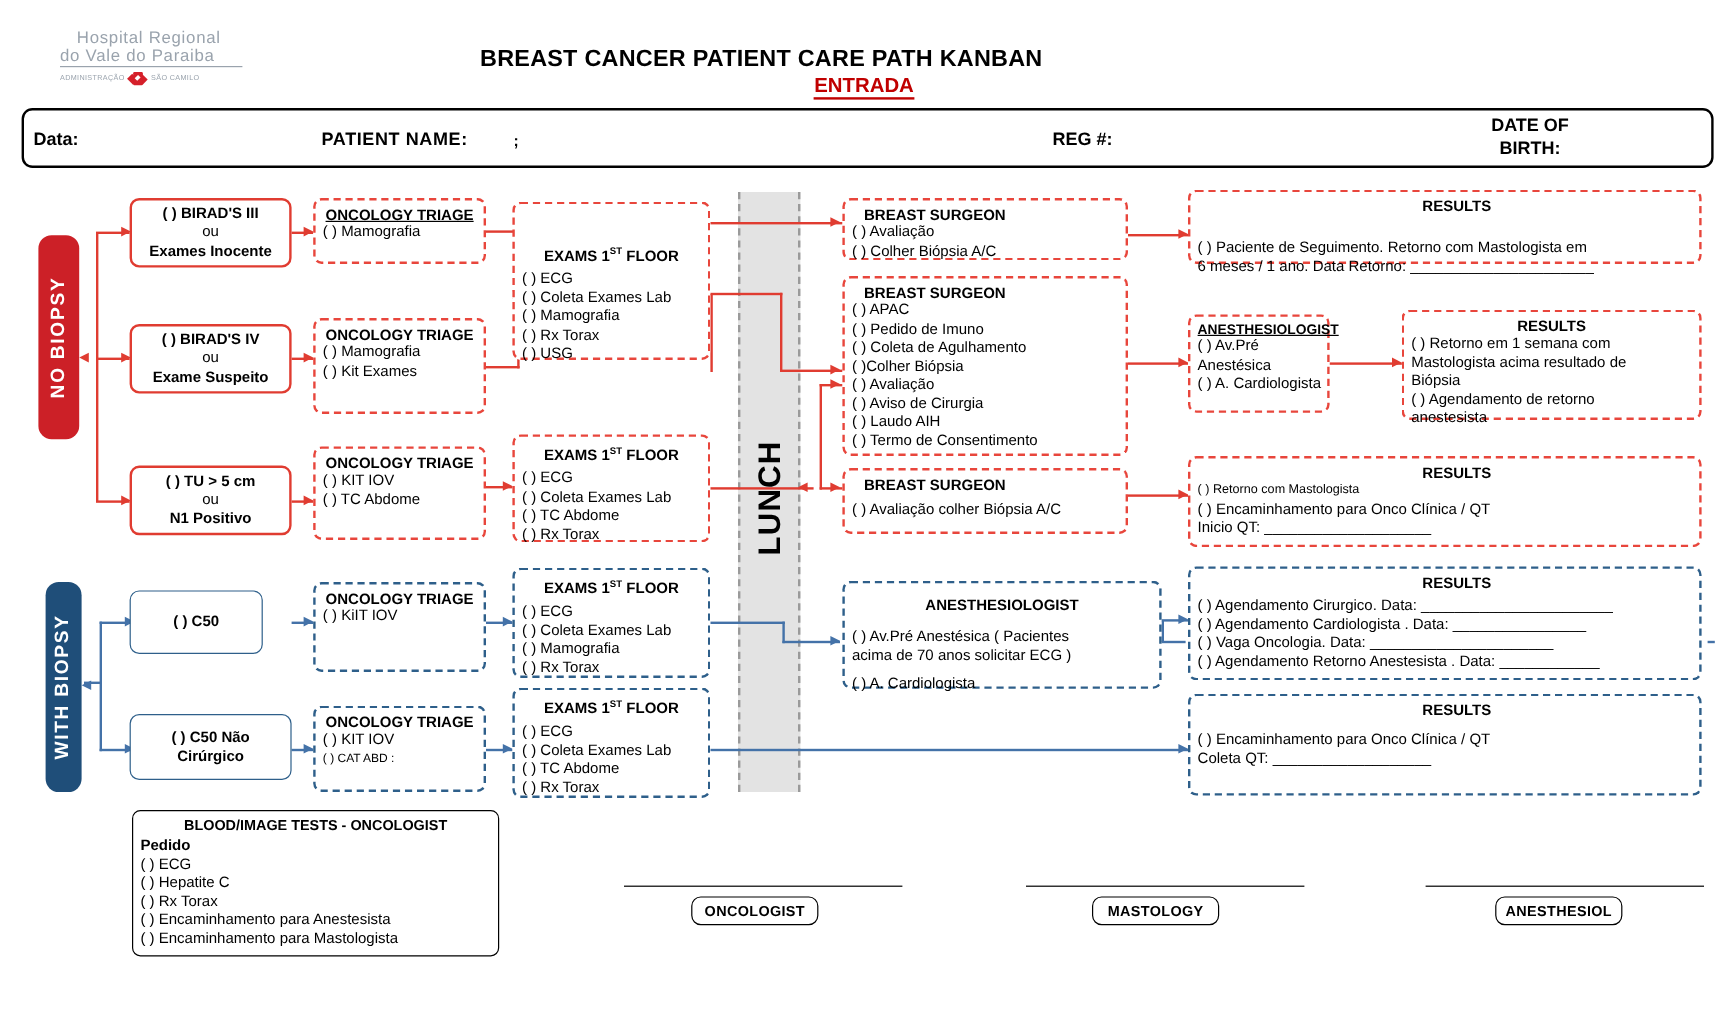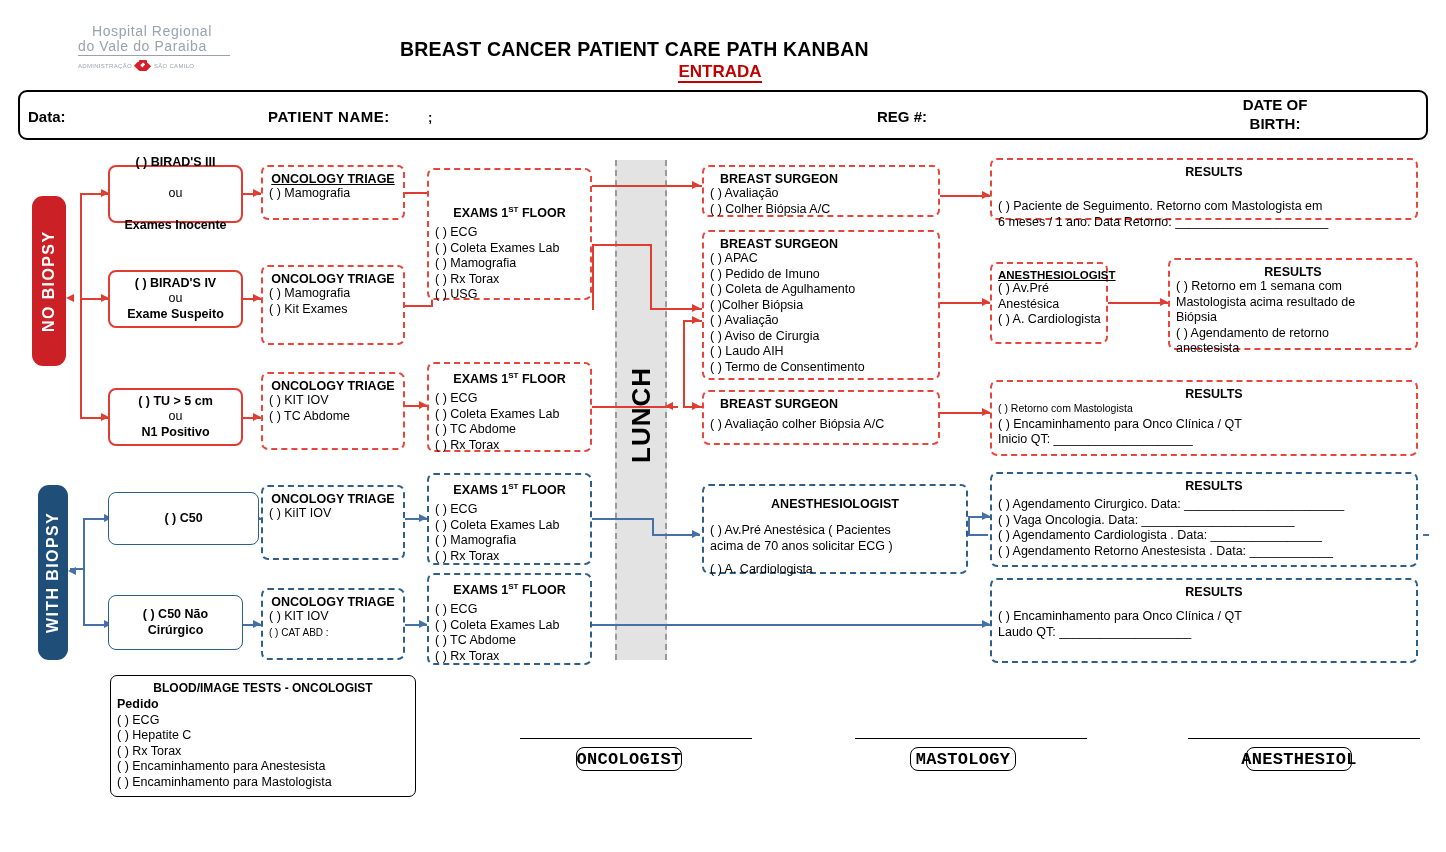--- a/index.html
+++ b/index.html
@@ -1,21 +1,21 @@
 <!DOCTYPE html>
 <html><head>
 <meta charset="utf-8">
 <style>
   html,body{margin:0;padding:0;background:#ffffff;}
   body{width:1446px;height:852px;position:relative;overflow:hidden;
        font-family:"Liberation Sans","DejaVu Sans",sans-serif;color:#000;}
   .abs{position:absolute;box-sizing:border-box;}
 
   
-  #logo{left:46px;top:24px;width:180px;height:60px;margin-left:28px;}
+  #logo{left:46px;top:24px;width:180px;height:60px;}
   .logo-l1{font-size:14px;color:#9aa3ad;letter-spacing:.6px;line-height:15px;padding-left:18px;}
   .logo-l2{font-size:14px;color:#9aa3ad;letter-spacing:.6px;line-height:15px;padding-left:4px;}
   .logo-rule{border-bottom:1.4px solid #9aa3ad;width:152px;margin:1px 0 3px 4px;}
   .logo-l3{font-size:6px;color:#9aa3ad;letter-spacing:.3px;display:flex;align-items:center;gap:3px;padding-left:4px;}
   .logo-mark{width:16px;height:13px;position:relative;display:inline-block;}
   .logo-mark i{position:absolute;background:#d5202a;display:block;}
   .logo-mark i.a{left:0;top:3.5px;width:7px;height:6px;transform:rotate(45deg);}
   .logo-mark i.b{left:8px;top:3.5px;width:7px;height:6px;transform:rotate(45deg);}
   .logo-mark i.c{left:4px;top:1px;width:8px;height:11px;border-radius:1px;}
   .logo-mark i.d{left:6.4px;top:4.4px;width:3.4px;height:4.4px;background:#fff;transform:rotate(45deg);}
@@ -63,22 +63,22 @@
   
   .ln{position:absolute;background:#e03c31;}
   .ln.b{background:#4472a8;}
   .ah{position:absolute;width:0;height:0;border-top:4.5px solid transparent;border-bottom:4.5px solid transparent;border-left:8px solid #e03c31;}
   .ah.b{border-left-color:#4472a8;}
   .ahl{position:absolute;width:0;height:0;border-top:4.5px solid transparent;border-bottom:4.5px solid transparent;border-right:8px solid #e03c31;}
   .avd{position:absolute;width:0;height:0;border-left:4.5px solid transparent;border-right:4.5px solid transparent;border-top:8px solid #e03c31;}
 
   
   .sigline{border-top:1.6px solid #000;}
-  .sigbox{border:1.6px solid #000;border-radius:8px;font-size:17px;font-weight:bold;
-          display:flex;align-items:center;justify-content:center;letter-spacing:.3px;font-family:Liberation Mono, monospace;}
+  .sigbox{border:1.6px solid #000;border-radius:8px;font-size:12px;font-weight:bold;
+          display:flex;align-items:center;justify-content:center;letter-spacing:.3px;}
 </style>
 </head>
 <body>
 
 <div class="abs" id="logo">
   <div class="logo-l1">Hospital Regional</div>
   <div class="logo-l2">do Vale do Paraiba</div>
   <div class="logo-rule"></div>
   <div class="logo-l3">
     <span>ADMINISTRAÇÃO</span>
@@ -189,39 +189,39 @@
 <div class="ln b" style="left:652px;top:534px;width:48px;height:2px;"></div>
 <div class="ah b" style="left:692px;top:530px;"></div>
 <div class="ln b" style="left:592px;top:624px;width:398px;height:2px;"></div>
 <div class="ah b" style="left:982px;top:620px;"></div>
 <div class="ln b" style="left:968px;top:517px;width:2px;height:18px;"></div>
 <div class="ln b" style="left:968px;top:534px;width:20px;height:2px;"></div>
 <div class="ln b" style="left:968px;top:516px;width:22px;height:2px;"></div>
 <div class="ah b" style="left:982px;top:512px;"></div>
 <div class="ln b" style="left:1423px;top:534px;width:6px;height:2px;"></div>
 
-<div class="abs box solid-red pad" style="left:108px;top:165px;width:135px;height:58px;display:flex;flex-direction:column;justify-content:center;gap:16px;">
+<div class="abs box solid-red pad" style="left:108px;top:165px;width:135px;height:58px;display:flex;flex-direction:column;justify-content:center;">
   <div class="bx-li ctr" style="font-weight:bold;">(    ) BIRAD'S III</div>
   <div class="bx-li ctr">ou</div>
   <div class="bx-li ctr" style="font-weight:bold;">Exames Inocente</div>
 </div>
 
 <div class="abs box solid-red pad" style="left:108px;top:270px;width:135px;height:58px;display:flex;flex-direction:column;justify-content:center;">
   <div class="bx-li ctr" style="font-weight:bold;">(    ) BIRAD'S IV</div>
   <div class="bx-li ctr">ou</div>
   <div class="bx-li ctr" style="font-weight:bold;">Exame Suspeito</div>
 </div>
 
 <div class="abs box solid-red pad" style="left:108px;top:388px;width:135px;height:58px;display:flex;flex-direction:column;justify-content:center;">
   <div class="bx-li ctr" style="font-weight:bold;">(    ) TU &gt; 5 cm</div>
   <div class="bx-li ctr">ou</div>
   <div class="bx-li ctr" style="font-weight:bold;text-align:center;">N1 Positivo</div>
 </div>
 
-<div class="abs box solid-blue pad" style="left:108px;top:492px;width:151px;height:53px;display:flex;align-items:center;justify-content:center;">
+<div class="abs box solid-blue pad" style="left:108px;top:492px;width:111px;height:53px;display:flex;align-items:center;justify-content:center;">
   <div class="bx-li ctr" style="font-weight:bold;">(    ) C50</div>
 </div>
 
 <div class="abs box solid-blue pad" style="left:108px;top:595px;width:135px;height:55px;display:flex;flex-direction:column;justify-content:center;">
   <div class="bx-li ctr" style="font-weight:bold;">(    ) C50 Não</div>
   <div class="bx-li ctr" style="font-weight:bold;">Cirúrgico</div>
 </div>
 
 <div class="abs box dash-red pad" style="left:261px;top:165px;width:144px;height:55px;">
   <div class="bx-title u">ONCOLOGY TRIAGE</div>
@@ -340,29 +340,29 @@
 <div class="abs box dash-red pad" style="left:990px;top:380px;width:428px;height:76px;">
   <div class="bx-title" style="padding-left:20px;">RESULTS</div>
   <div class="bx-li" style="font-size:10.5px;">(    ) Retorno com Mastologista</div>
   <div class="bx-li">(    ) Encaminhamento para Onco Clínica / QT</div>
   <div class="bx-li">Inicio QT: ____________________</div>
 </div>
 
 <div class="abs box dash-blue pad" style="left:990px;top:472px;width:428px;height:95px;">
   <div class="bx-title" style="padding-left:20px;">RESULTS</div>
   <div class="bx-li" style="margin-top:4px;">(    ) Agendamento Cirurgico. Data: _______________________</div>
+  <div class="bx-li">(    ) Agendamento Cardiologista . Data: ________________</div>
   <div class="bx-li">(    ) Vaga Oncologia. Data: ______________________</div>
-  <div class="bx-li">(    ) Agendamento Cardiologista . Data: ________________</div>
   <div class="bx-li">(    ) Agendamento Retorno Anestesista . Data: ____________</div>
 </div>
 
 <div class="abs box dash-blue pad" style="left:990px;top:578px;width:428px;height:85px;">
   <div class="bx-title" style="padding-left:20px;">RESULTS</div>
   <div class="bx-li" style="margin-top:10px;">(    ) Encaminhamento para Onco Clínica / QT</div>
-  <div class="bx-li">Laudo QT: ___________________</div>
+  <div class="bx-li">Coleta QT: ___________________</div>
 </div>
 
 <div class="abs box solid-black pad" style="left:110px;top:675px;width:306px;height:122px;">
   <div class="bx-title" style="font-size:12px;">BLOOD/IMAGE TESTS - ONCOLOGIST</div>
   <div class="bx-li" style="font-weight:bold;margin-top:2px;">Pedido</div>
   <div class="bx-li">(    ) ECG</div>
   <div class="bx-li">(    ) Hepatite C</div>
   <div class="bx-li">(    ) Rx Torax</div>
   <div class="bx-li">(    ) Encaminhamento para Anestesista</div>
   <div class="bx-li">(    ) Encaminhamento para Mastologista</div>

